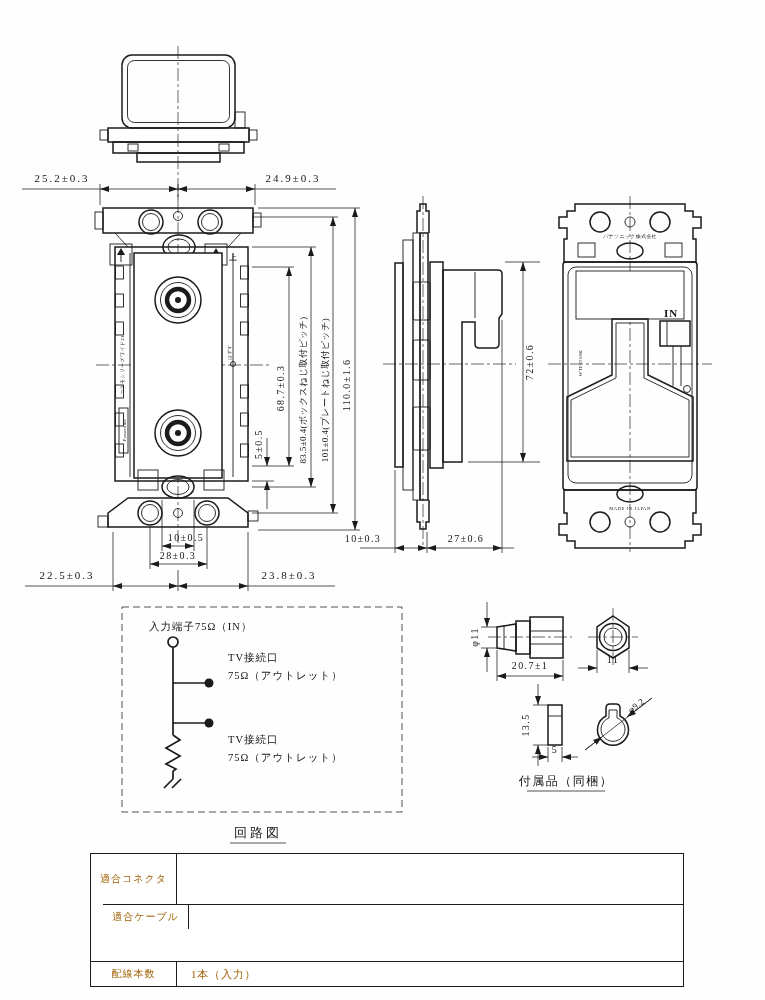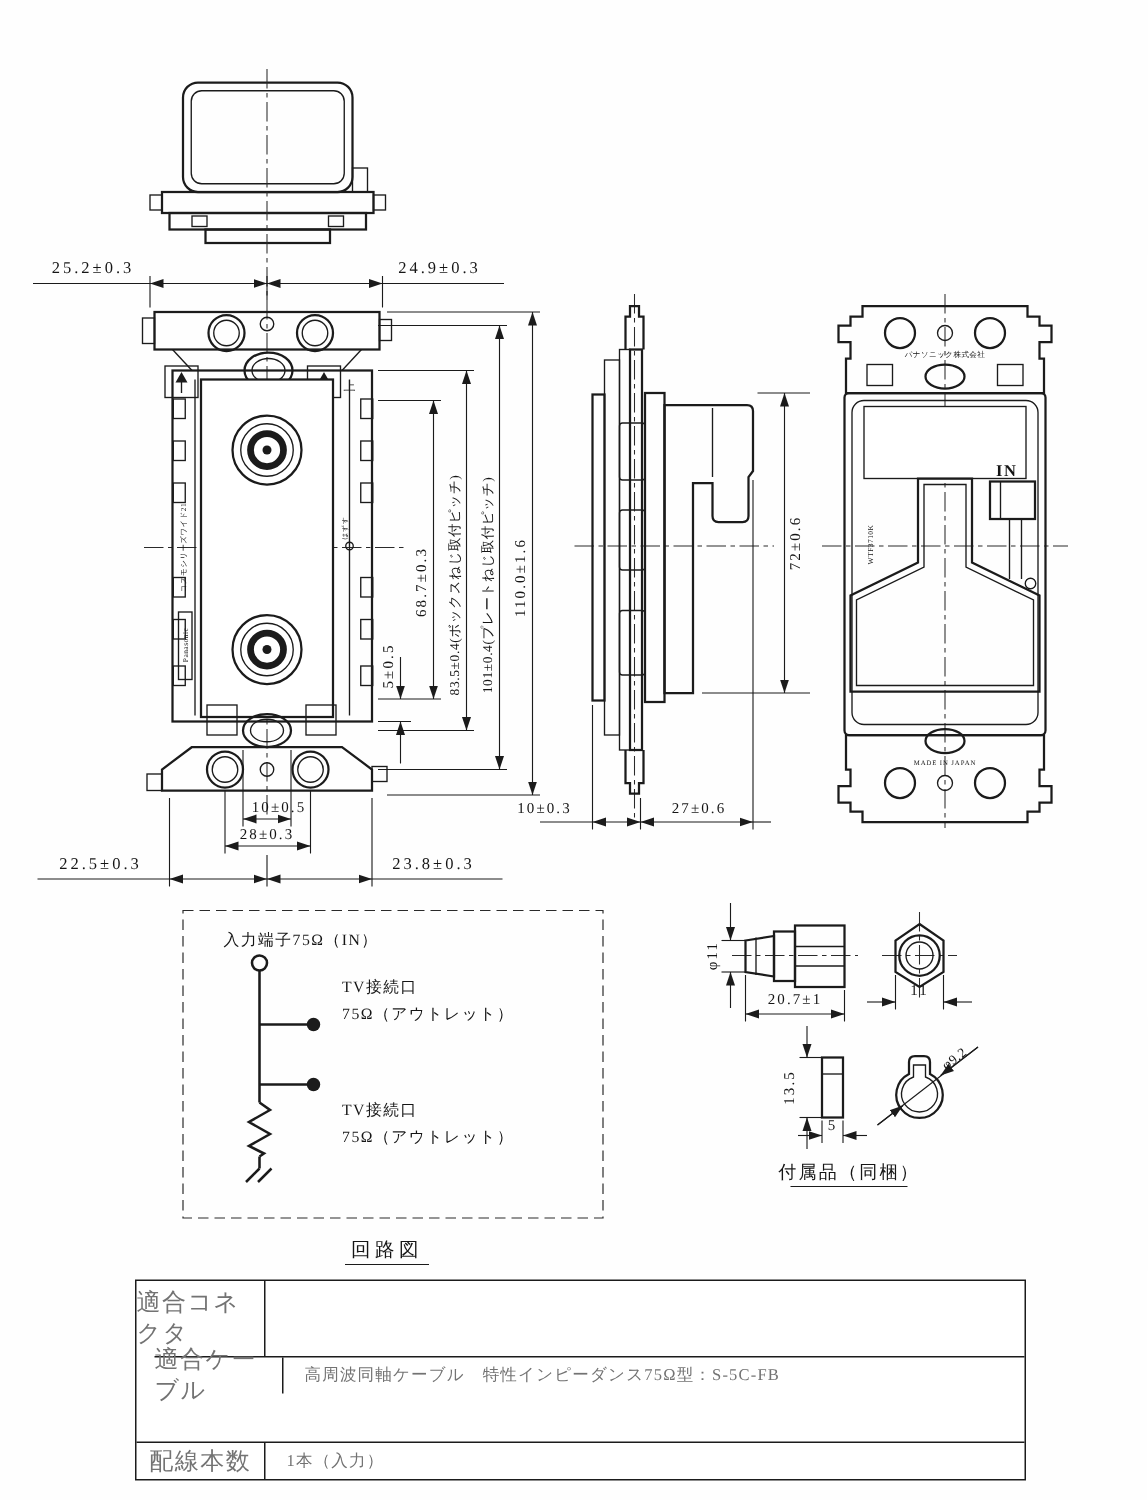--- a/index.html
+++ b/index.html
@@ -1,17 +1,17 @@
 <!DOCTYPE html>
 <html><head>
 <meta charset="utf-8">
 <style>
   html,body{margin:0;padding:0;background:#ffffff;}
   #stage{position:relative;width:765px;height:1000px;background:#fefefe;overflow:hidden;
-         font-family:"Liberation Serif",serif;color:#737373;}
+         font-family:"Liberation Serif",serif;color:#a16207;}
   svg text{fill:#151515;}
   .o1{fill:none;stroke:#1b1b1b;stroke-width:1.5;}
   .o2{fill:none;stroke:#1b1b1b;stroke-width:0.9;}
   .fw{fill:#ffffff;}
   .dl{stroke:#1b1b1b;stroke-width:0.75;fill:none;}
   .cl{stroke:#2a2a2a;stroke-width:0.7;fill:none;stroke-dasharray:13 3 3 3;}
   .dsh{stroke:#2a2a2a;stroke-width:0.8;fill:none;stroke-dasharray:7 4;}
   .cir{stroke:#1b1b1b;stroke-width:1.7;fill:none;}
   .dt{font-size:11px;letter-spacing:2px;}
   .dts{font-size:10px;letter-spacing:1.4px;}
@@ -23,21 +23,21 @@
   .jp{font-size:10.5px;letter-spacing:1px;}
   .cap{font-size:13px;letter-spacing:3px;}
   .cap2{font-size:12px;letter-spacing:1.5px;}
   .mid{text-anchor:middle;}
   
   .spec-table{position:absolute;left:90px;top:853px;width:594px;border:1.6px solid #1b1b1b;
               background:#fff;box-sizing:border-box;}
   .t-row{display:flex;box-sizing:border-box;}
   .t-row + .t-row{border-top:1.2px solid #1b1b1b;}
   .t-label{width:86px;flex:0 0 86px;border-right:1.2px solid #1b1b1b;display:flex;
-           align-items:center;justify-content:center;font-size:16px;letter-spacing:1px;box-sizing:border-box;}
+           align-items:center;justify-content:center;font-size:10px;letter-spacing:1px;box-sizing:border-box;}
   .t-value{flex:1;display:flex;flex-direction:column;justify-content:center;
            padding:2px 2px 2px 14px;font-size:11px;letter-spacing:0.8px;box-sizing:border-box;}
   .t-value .ln{line-height:15px;white-space:nowrap;}
   .r1{height:50px;} .r2{height:25px;margin-left:12px;} .r3{height:25px;margin-top:32px;} .r4{height:26px;}
   .r4 .t-value{font-size:10px;}
 </style>
 </head>
 <body>
 
 <div id="stage">
@@ -351,23 +351,20 @@
   </g>
 </svg>
 
   
   <div class="spec-table">
     <div class="t-row r1">
       <div class="t-label">適合コネクタ</div>
     </div>
     <div class="t-row r2">
       <div class="t-label">適合ケーブル</div>
-      <div class="t-value">
-        <div class="ln">高周波同軸ケーブル　特性インピーダンス75Ω型：S-5C-FB</div>
-      </div>
     </div>
     <div class="t-row r3">
       <div class="t-label">配線本数</div>
       <div class="t-value">
         <div class="ln">1本（入力）</div>
       </div>
     </div>
   </div>
 
 </div>

